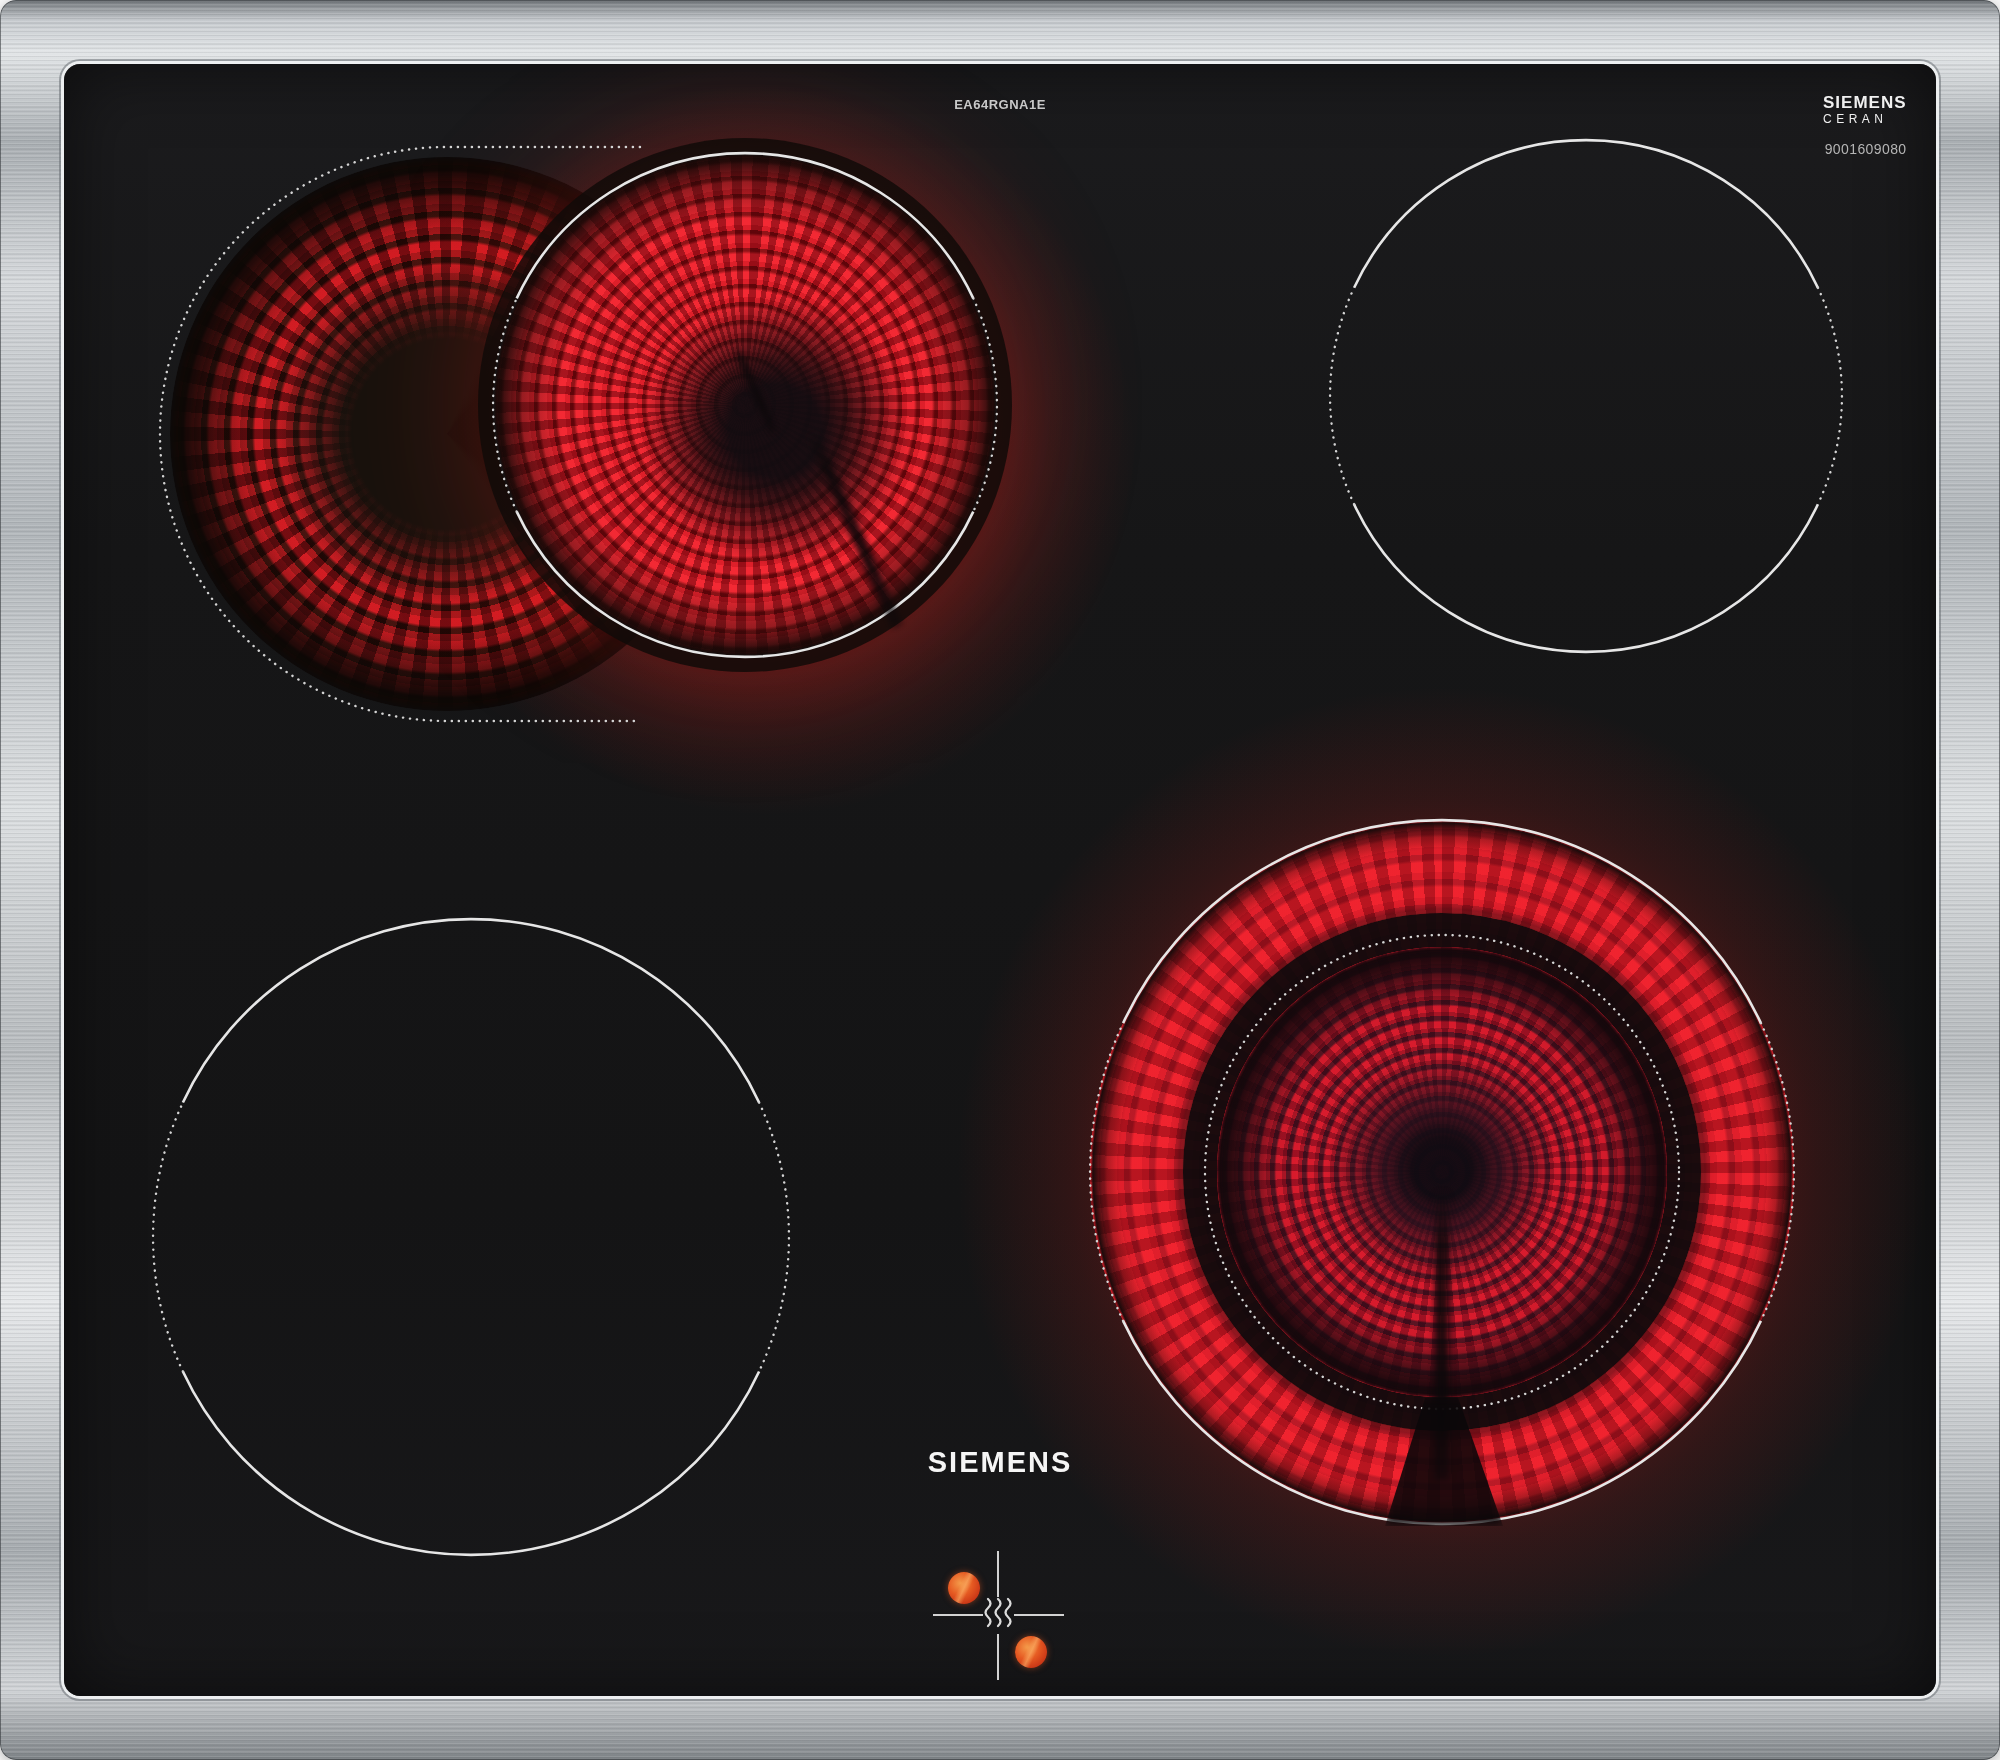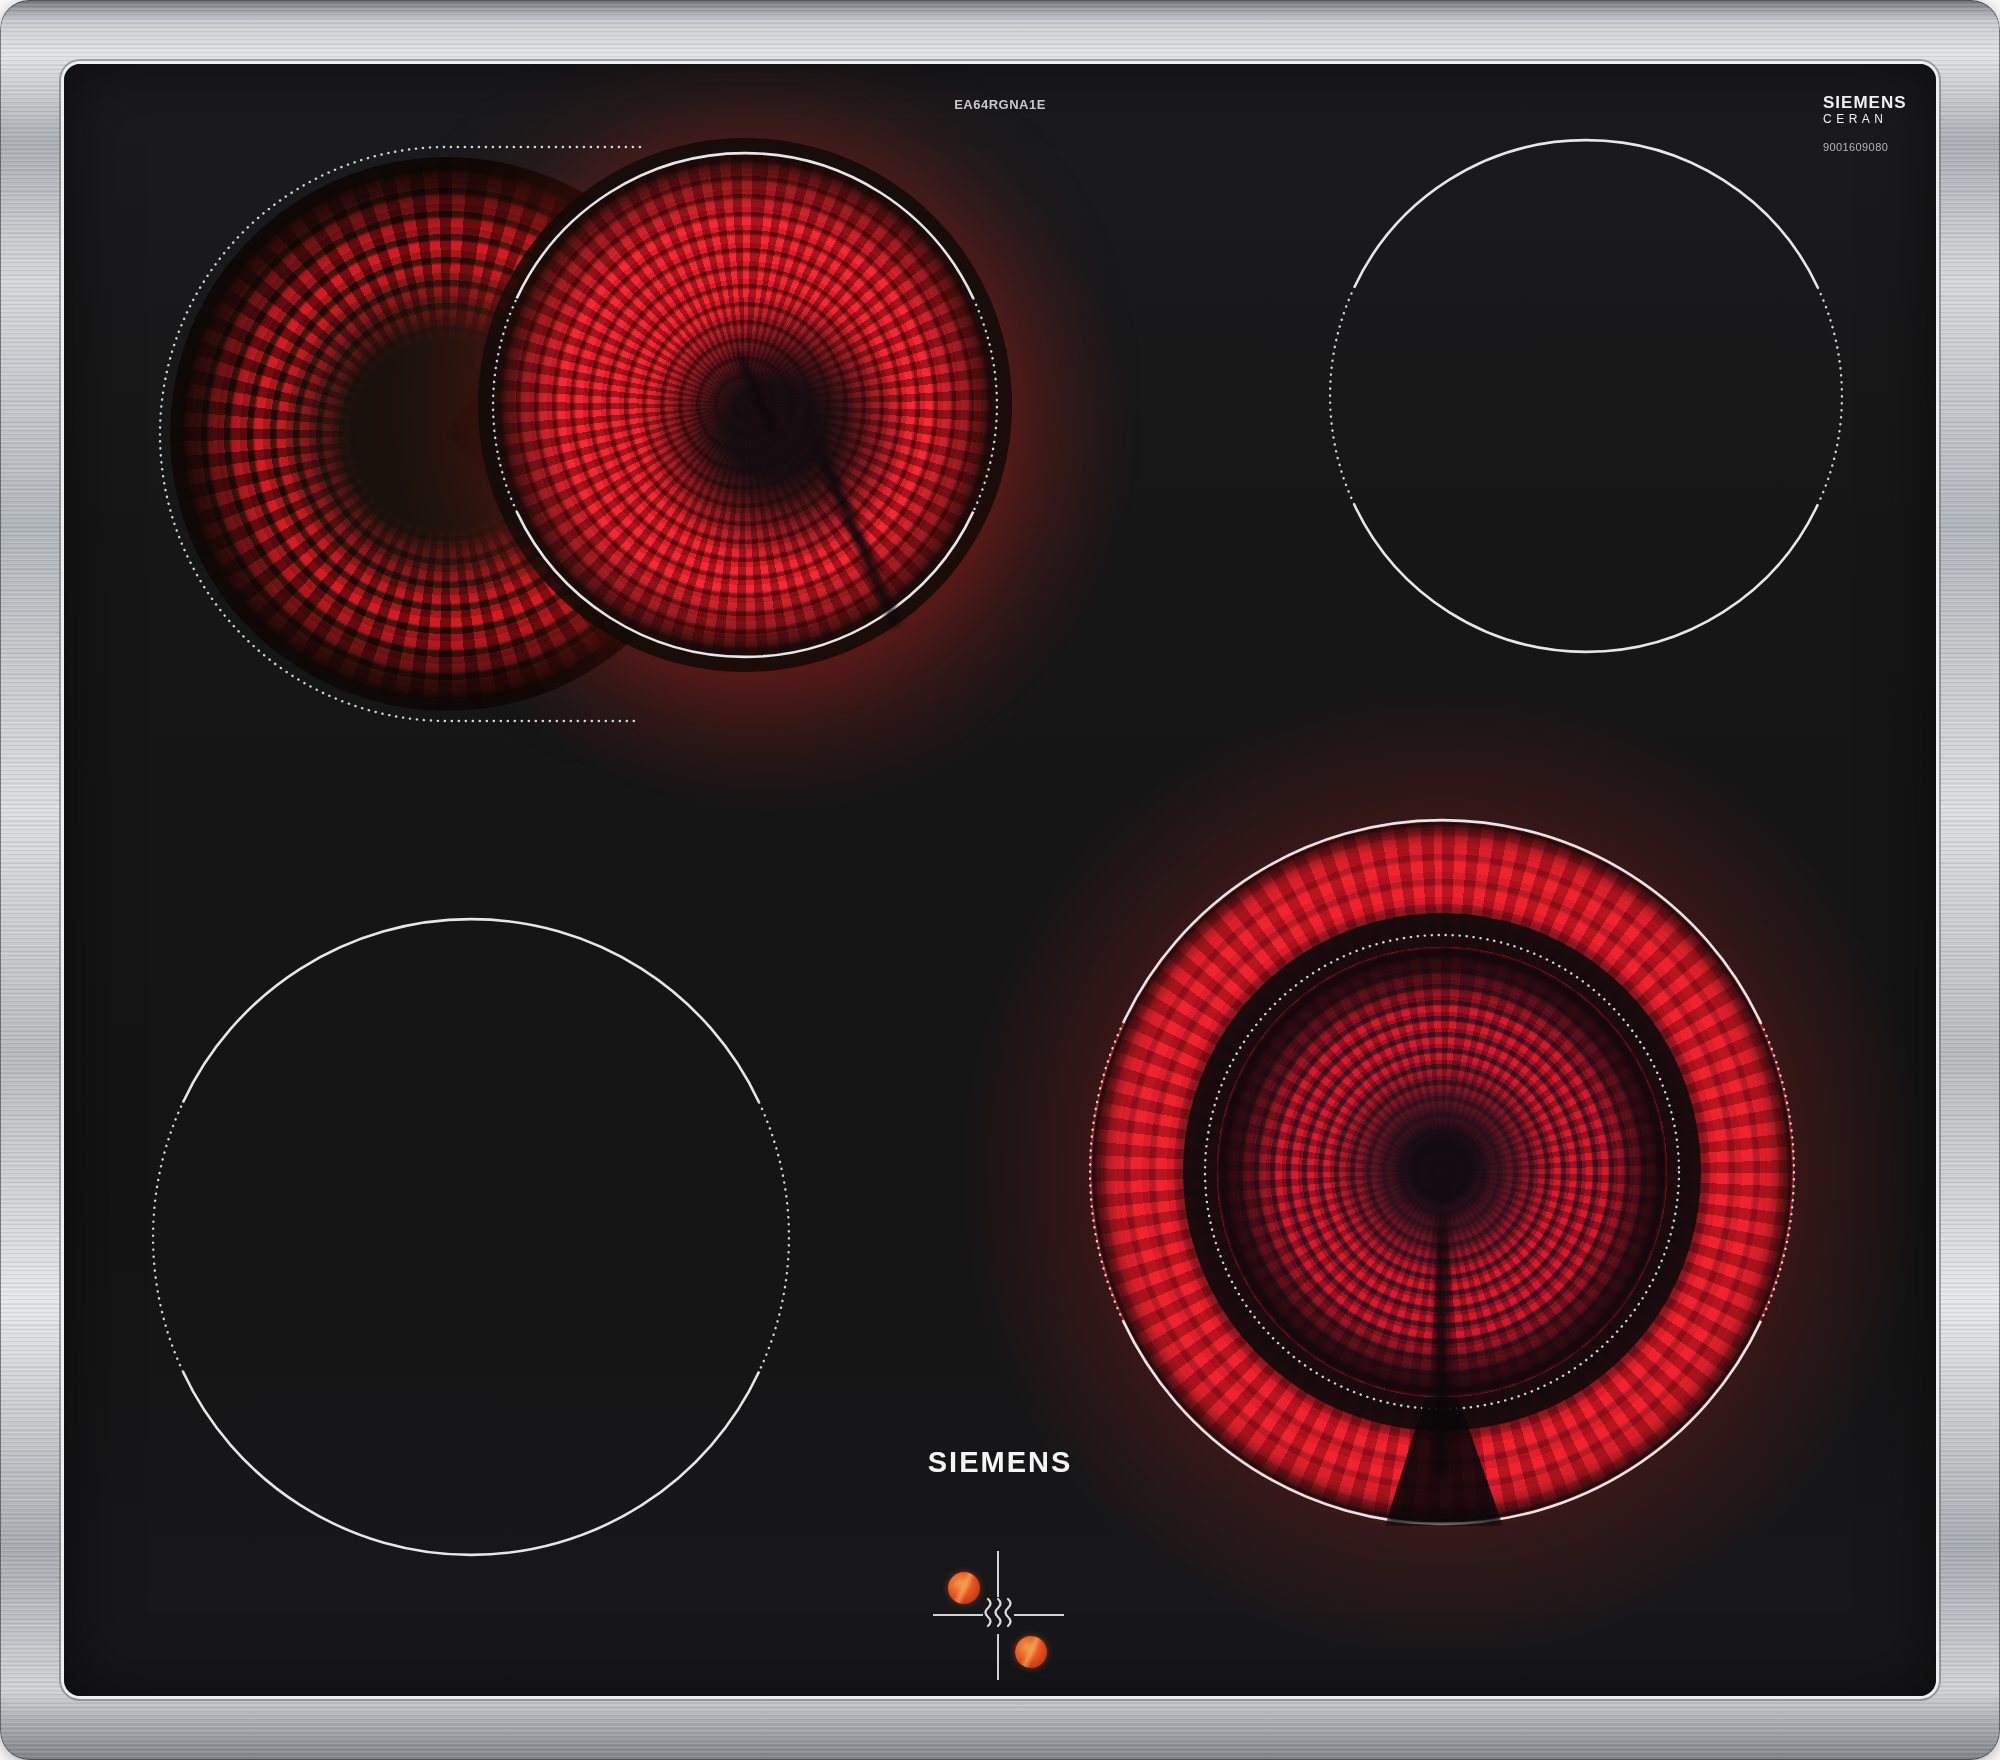--- a/index.html
+++ b/index.html
@@ -1,20 +1,20 @@
 <!DOCTYPE html>
 <html><head>
 <meta charset="utf-8">
 <style>
   html,body{margin:0;padding:0;background:#fafafa;}
   body{width:2000px;height:1760px;position:relative;font-family:"Liberation Sans",sans-serif;}
 
   
   .hob{
-    position:absolute;inset:0;border-radius:29px;
+    position:absolute;inset:0;border-radius:16px;
     background:
       repeating-linear-gradient(180deg,
         rgba(255,255,255,.12) 0 1px,
         rgba(70,74,78,.10) 1.6px 2.6px,
         rgba(255,255,255,0) 2.6px 4.2px),
       linear-gradient(180deg,
         #6f7478 0%, #c8ccd0 1.2%, #e2e5e7 3%, #a9aeb2 8%,
         #d5d8db 16%, #b0b5b9 30%, #dcdfe1 46%, #b6babd 60%,
         #e6e8ea 74%, #a6abaf 88%, #d0d3d6 96%, #7c8185 100%);
     box-shadow: inset 0 0 0 1px rgba(40,44,48,.55), 0 3px 14px rgba(0,0,0,.28);
@@ -97,21 +97,21 @@
   svg.outlines{left:0;top:0;width:1872px;height:1632px;pointer-events:none;}
   .arc-solid{fill:none;stroke:#e6e6e6;stroke-width:2.6;}
   .arc-dot{fill:none;stroke:#d4d4d4;stroke-width:2.4;stroke-linecap:round;stroke-dasharray:.2 6.8;}
 
   
   .model-label{left:50%;top:33px;transform:translateX(-50%);
     color:#c9c9c9;font-size:13px;font-weight:700;letter-spacing:.5px;}
   .schott{left:1759px;top:30px;color:#f0f0f0;line-height:1;}
   .schott .maker{font-size:17px;font-weight:700;letter-spacing:1px;}
   .schott .line{font-size:12px;font-weight:400;letter-spacing:4.5px;margin-top:2px;position:static;display:block;}
-  .schott .serial{font-size:11px;font-weight:400;color:#b5b5b5;letter-spacing:.4px;margin-top:17px;position:static;display:block;}
+  .schott .serial{font-size:14px;font-weight:400;color:#b5b5b5;letter-spacing:.4px;margin-top:17px;position:static;display:block;text-align:right;}
   .schott span{position:static;display:block;}
   .siemens{left:50%;top:1382px;transform:translateX(-50%);
     color:#f5f5f5;font-size:29px;font-weight:700;letter-spacing:2px;}
 
   
   .ind-line{background:#d2d2d2;}
   .ind-v-top{left:933px;top:1487px;width:2px;height:46px;}
   .ind-v-bottom{left:933px;top:1570px;width:2px;height:46px;}
   .ind-h-left{left:869px;top:1550px;width:50px;height:2px;}
   .ind-h-right{left:950px;top:1550px;width:50px;height:2px;}

